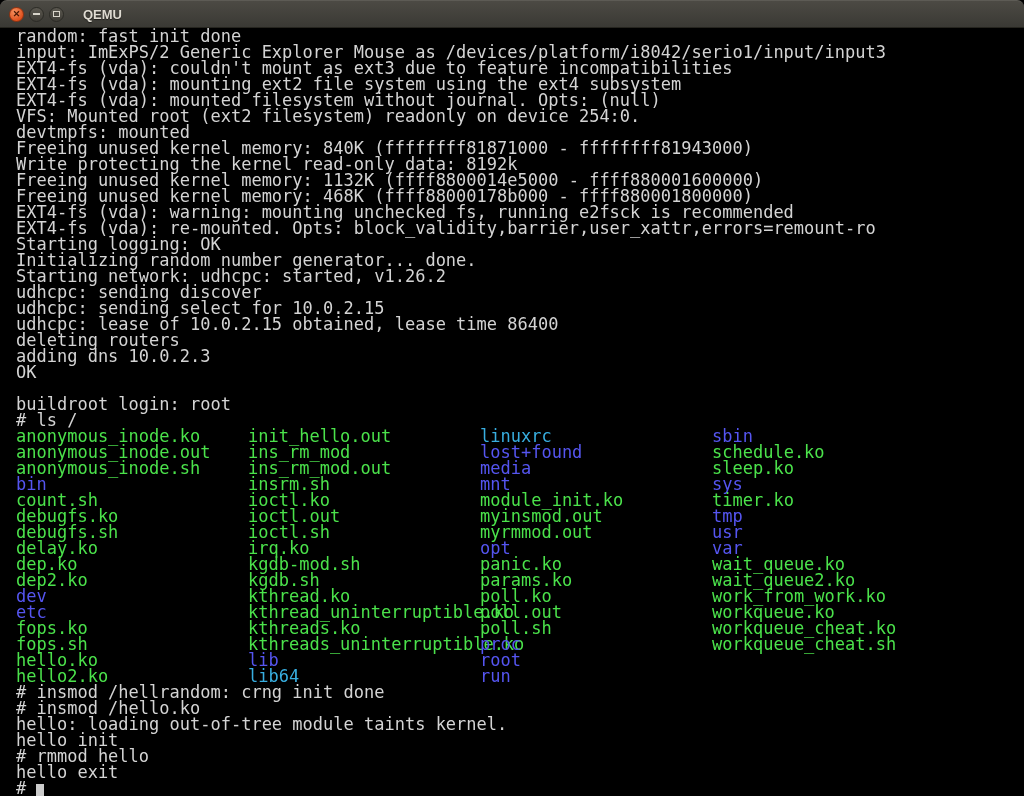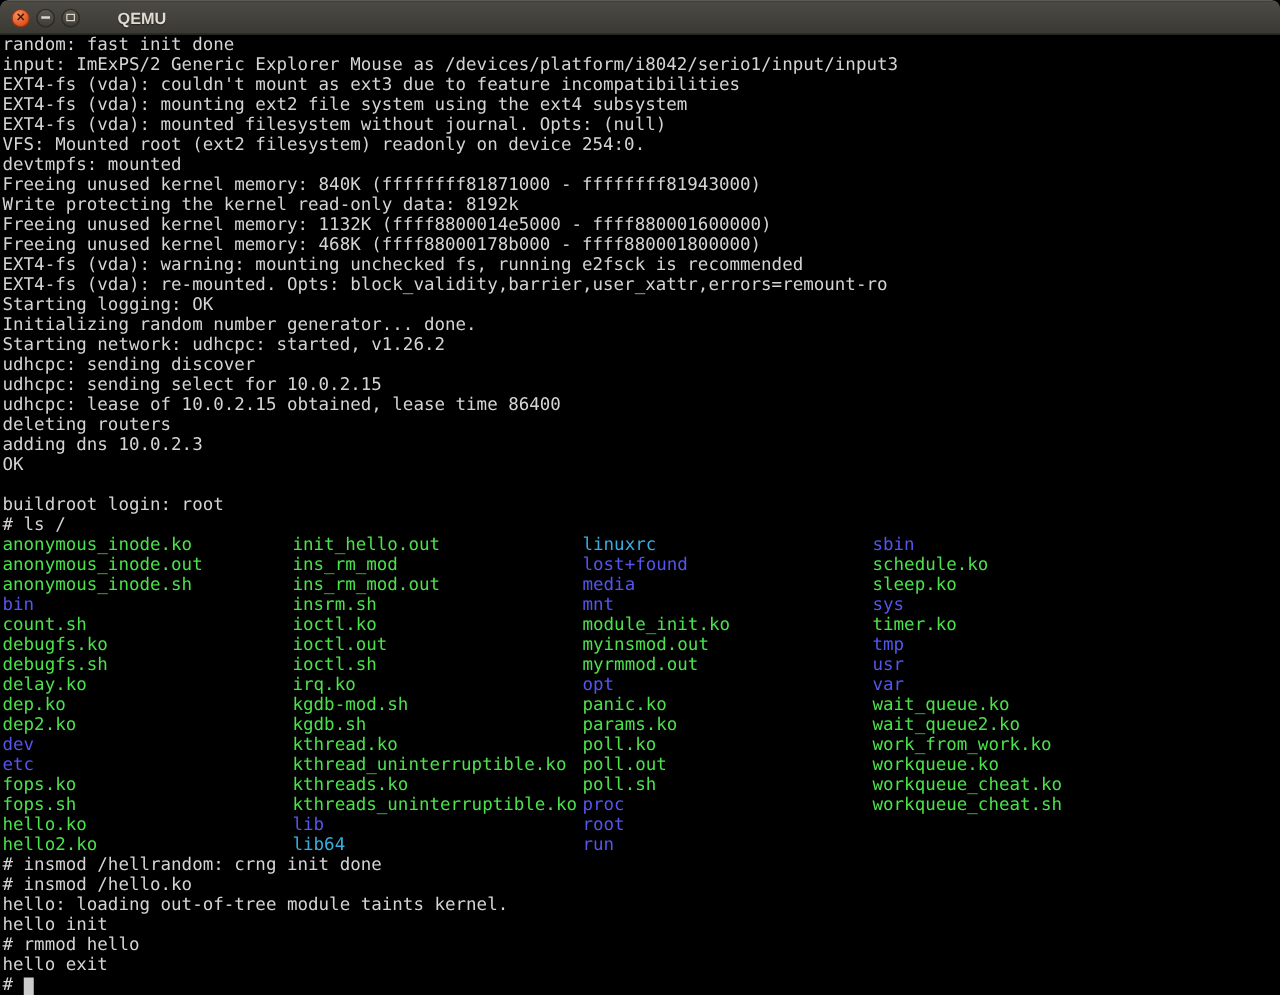--- a/index.html
+++ b/index.html
@@ -31,31 +31,31 @@
   .tb-close .x-glyph { color:#44160428; color:#471704; font-size:9px; font-weight:bold; line-height:1;
     font-family:"Liberation Sans",sans-serif; }
   .tb-plain {
     background:linear-gradient(#5b5850, #3e3c36);
     border:1px solid #2b2a25;
   }
   .dash-glyph { width:7px; height:2px; background:#d8d4ca; }
   .sq-glyph { width:7px; height:6px; border:1px solid #d8d4ca; }
   .tb-title {
     color:#dfdbd2; font-family:"Liberation Sans",sans-serif;
-    font-weight:bold; font-size:13px; margin-left:25px;
+    font-weight:bold; font-size:13px; margin-left:14px;
     text-shadow:0 1px 1px rgba(0,0,0,.5);
   }
 
   
   .terminal {
     width:849px; height:768px;
     background:#000;
     color:#d4d4d4;
-    font-size:14px; line-height:16px;
-    padding-left:2px;
+    font-size:17px; line-height:16px;
+    padding-left:16px;
     white-space:pre;
     cursor:text;
   }
   .line { height:16px; white-space:pre; }
   .cell { display:inline-block; width:232px; white-space:pre; vertical-align:top; }
   .cursor {
     display:inline-block; width:8px; height:14px;
     background:#cccccc; vertical-align:text-bottom;
   }
 </style>

